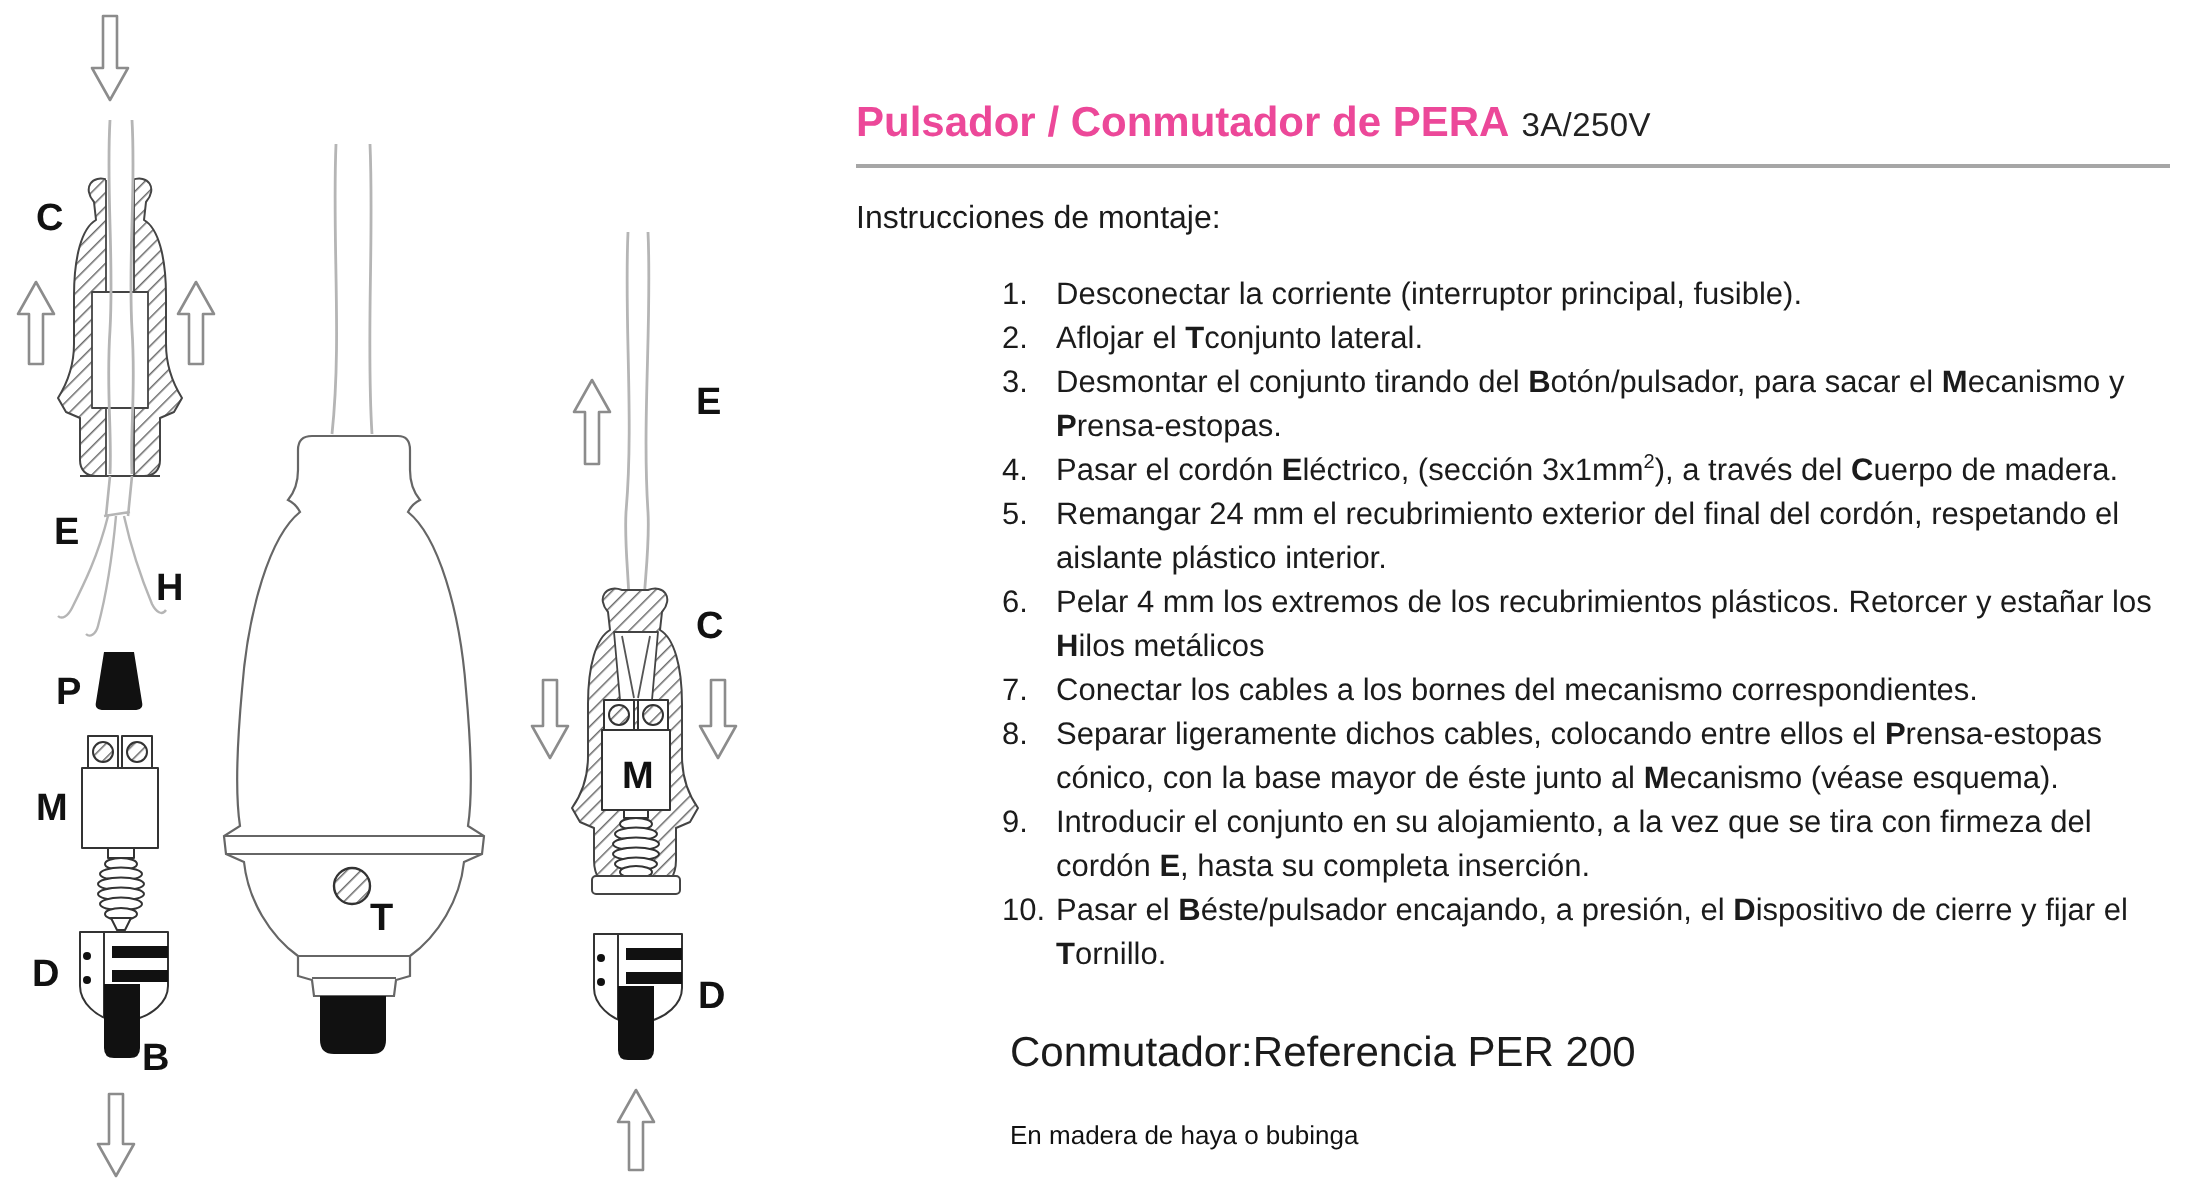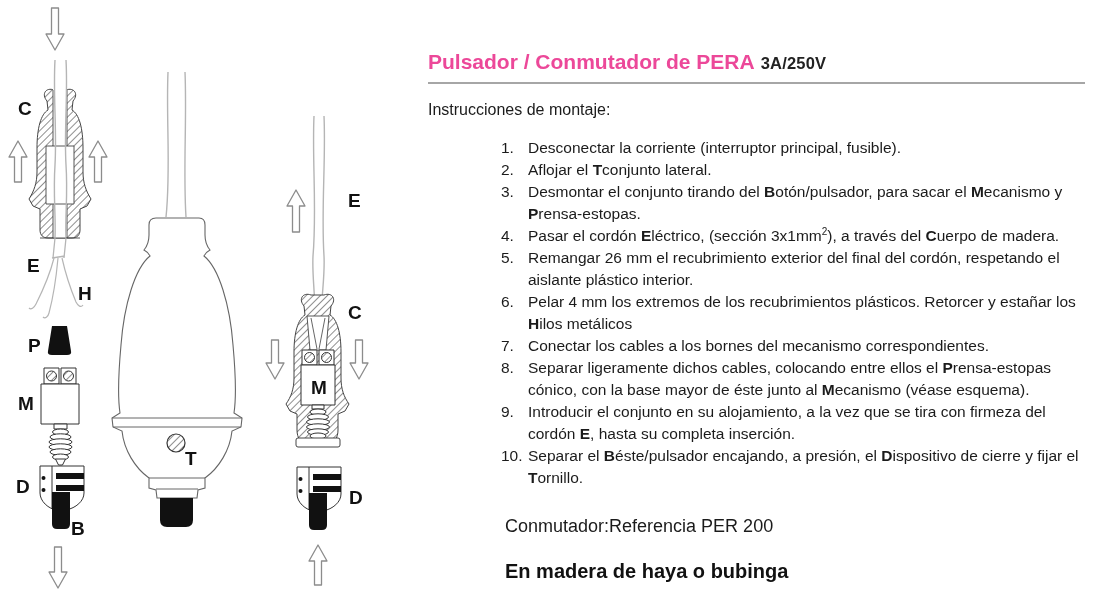--- a/index.html
+++ b/index.html
@@ -5,33 +5,33 @@
   html,body{margin:0;padding:0;}
   body{
     width:1094px;height:600px;background:#ffffff;overflow:hidden;
     font-family:"Liberation Sans",sans-serif;color:#1b1b1b;
     position:relative;
   }
   .diagram{position:absolute;left:0;top:0;}
   .content{position:absolute;left:428px;top:0;width:660px;}
   .title-row{position:absolute;top:50px;left:0;white-space:nowrap;}
   .title-main{font-size:21px;font-weight:bold;color:#ec4899;}
-  .title-rating{font-size:16.5px;font-weight:bold;color:#222;margin-left:6px;letter-spacing:0.2px;}
+  .title-rating{font-size:16.5px;font-weight:normal;color:#222;margin-left:6px;letter-spacing:0.2px;}
   .rule{position:absolute;top:82px;left:0;width:657px;border-top:2px solid #a6a6a6;}
   .instr-heading{position:absolute;top:101px;left:0;font-size:16px;text-align:center;}
   .steps{position:absolute;top:137px;left:73px;width:578px;font-size:15.5px;line-height:22px;}
   .step{display:flex;}
   .step .num{flex:0 0 27px;}
   .step .txt{flex:1;}
   .b{font-weight:bold;}
   sup{font-size:10px;line-height:1;}
-  .refs{position:absolute;top:515px;left:77px;font-size:18px;line-height:23px;}
+  .refs{position:absolute;top:515px;left:77px;font-size:21px;line-height:23px;}
   .ref-row{display:flex;}
   .ref-label{flex:0 0 102px;}
-  .footer-note{position:absolute;top:560px;left:77px;font-size:20px;font-weight:bold;color:#111;}
+  .footer-note{position:absolute;top:560px;left:77px;font-size:13px;font-weight:normal;color:#111;}
   .dlabel{font-family:"Liberation Sans",sans-serif;font-size:19px;font-weight:bold;fill:#111;}
 </style>
 </head>
 <body>
 
 <svg class="diagram" width="420" height="600" viewBox="0 0 420 600" xmlns="http://www.w3.org/2000/svg">
   <defs>
     <pattern id="hatch" patternUnits="userSpaceOnUse" width="5" height="5" patternTransform="rotate(45)">
       <rect width="5" height="5" fill="#ffffff"></rect>
       <line x1="0" y1="0" x2="0" y2="5" stroke="#6a6a6a" stroke-width="1.5"></line>
@@ -193,41 +193,41 @@
       <div class="step">
         <span class="num">3.</span>
         <span class="txt"><span>Desmontar el conjunto tirando del </span><span class="b">B</span><span>otón/pulsador, para sacar el </span><span class="b">M</span><span>ecanismo y </span><span class="b">P</span><span>rensa-estopas.</span></span>
       </div>
       <div class="step">
         <span class="num">4.</span>
         <span class="txt"><span>Pasar el cordón </span><span class="b">E</span><span>léctrico, (sección 3x1mm</span><sup>2</sup><span>), a través del </span><span class="b">C</span><span>uerpo de madera.</span></span>
       </div>
       <div class="step">
         <span class="num">5.</span>
-        <span class="txt"><span>Remangar 26 mm el recubrimiento exterior del final del cordón, respetando el aislante plástico interior.</span></span>
+        <span class="txt"><span>Remangar 24 mm el recubrimiento exterior del final del cordón, respetando el aislante plástico interior.</span></span>
       </div>
       <div class="step">
         <span class="num">6.</span>
         <span class="txt"><span>Pelar 4 mm los extremos de los recubrimientos plásticos. Retorcer y estañar los </span><span class="b">H</span><span>ilos metálicos</span></span>
       </div>
       <div class="step">
         <span class="num">7.</span>
         <span class="txt"><span>Conectar los cables a los bornes del mecanismo correspondientes.</span></span>
       </div>
       <div class="step">
         <span class="num">8.</span>
         <span class="txt"><span>Separar ligeramente dichos cables, colocando entre ellos el </span><span class="b">P</span><span>rensa-estopas cónico, con la base mayor de éste junto al </span><span class="b">M</span><span>ecanismo (véase esquema).</span></span>
       </div>
       <div class="step">
         <span class="num">9.</span>
         <span class="txt"><span>Introducir el conjunto en su alojamiento, a la vez que se tira con firmeza del cordón </span><span class="b">E</span><span>, hasta su completa inserción.</span></span>
       </div>
       <div class="step">
         <span class="num">10.</span>
-        <span class="txt"><span>Separar el </span><span class="b">B</span><span>éste/pulsador encajando, a presión, el </span><span class="b">D</span><span>ispositivo de cierre y fijar el </span><span class="b">T</span><span>ornillo.</span></span>
+        <span class="txt"><span>Pasar el </span><span class="b">B</span><span>éste/pulsador encajando, a presión, el </span><span class="b">D</span><span>ispositivo de cierre y fijar el </span><span class="b">T</span><span>ornillo.</span></span>
       </div>
     </div>
   <div class="refs" id="refs">
       <div class="ref-row">
         <span class="ref-label">Conmutador:</span>
         <span>Referencia PER 200</span>
       </div>
     </div>
   <div class="footer-note">En madera de haya o bubinga</div>
 </div>

